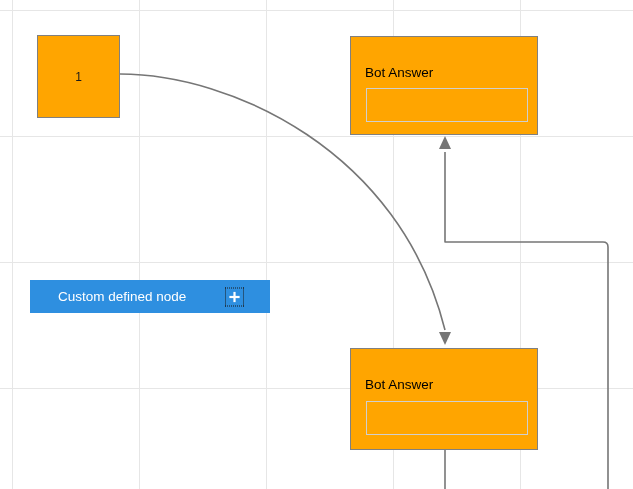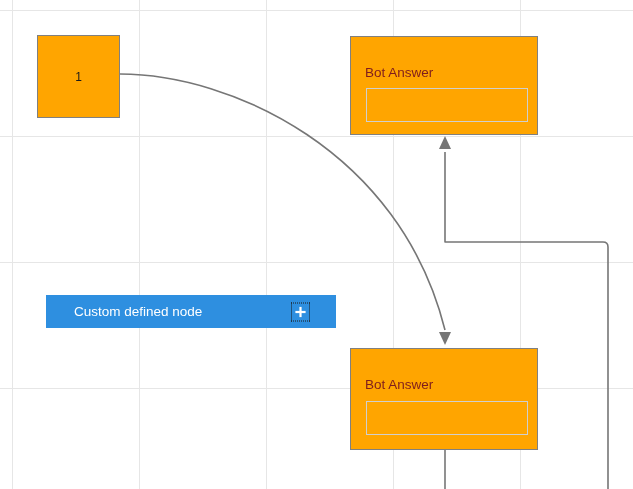--- a/index.html
+++ b/index.html
@@ -50,21 +50,21 @@
   }
   .node-simple-label {
     font-size: 12px;
     color: #1a1a1a;
     line-height: 1;
   }
   .node-title {
     position: absolute;
     left: 14px;
     font-size: 13.5px;
-    color: #7f1d1d;
+    color: #000000;
     white-space: nowrap;
   }
   .node-slot {
     position: absolute;
     box-sizing: border-box;
     border: 1px solid #cfcfcf;
     background: transparent;
   }
 
   
@@ -129,21 +129,21 @@
   <div class="node" id="bot-answer-top" style="left: 350px; top: 36px; width: 188px; height: 99px; background: rgb(255, 165, 0); border-color: rgb(128, 128, 128);">
     <div class="node-title" style="top: 28px;">Bot Answer</div>
     <div class="node-slot" style="left: 15px; top: 51px; width: 162px; height: 34px; border-color: rgb(207, 207, 207);"></div>
   </div>
 
   <div class="node" id="bot-answer-bottom" style="left: 350px; top: 348px; width: 188px; height: 102px; background: rgb(255, 165, 0); border-color: rgb(128, 128, 128);">
     <div class="node-title" style="top: 28px;">Bot Answer</div>
     <div class="node-slot" style="left: 15px; top: 52px; width: 162px; height: 34px; border-color: rgb(207, 207, 207);"></div>
   </div>
 
-  <div id="custom-node-button" style="left: 30px; top: 295px; width: 290px; height: 33px; background: rgb(46, 143, 224); margin-left: 16px;">
+  <div id="custom-node-button" style="left: 30px; top: 280px; width: 240px; height: 33px; background: rgb(46, 143, 224);">
     <span id="custom-node-button-label" style="color: rgb(255, 255, 255);">Custom defined node</span>
     <span id="add-node-icon">
       <svg width="13" height="13" viewBox="0 0 13 13">
         <rect x="5.4" y="1.4" width="2.2" height="10.2" fill="#ffffff"></rect>
         <rect x="1.4" y="5.4" width="10.2" height="2.2" fill="#ffffff"></rect>
       </svg>
     </span>
   </div>
 
 </div>

